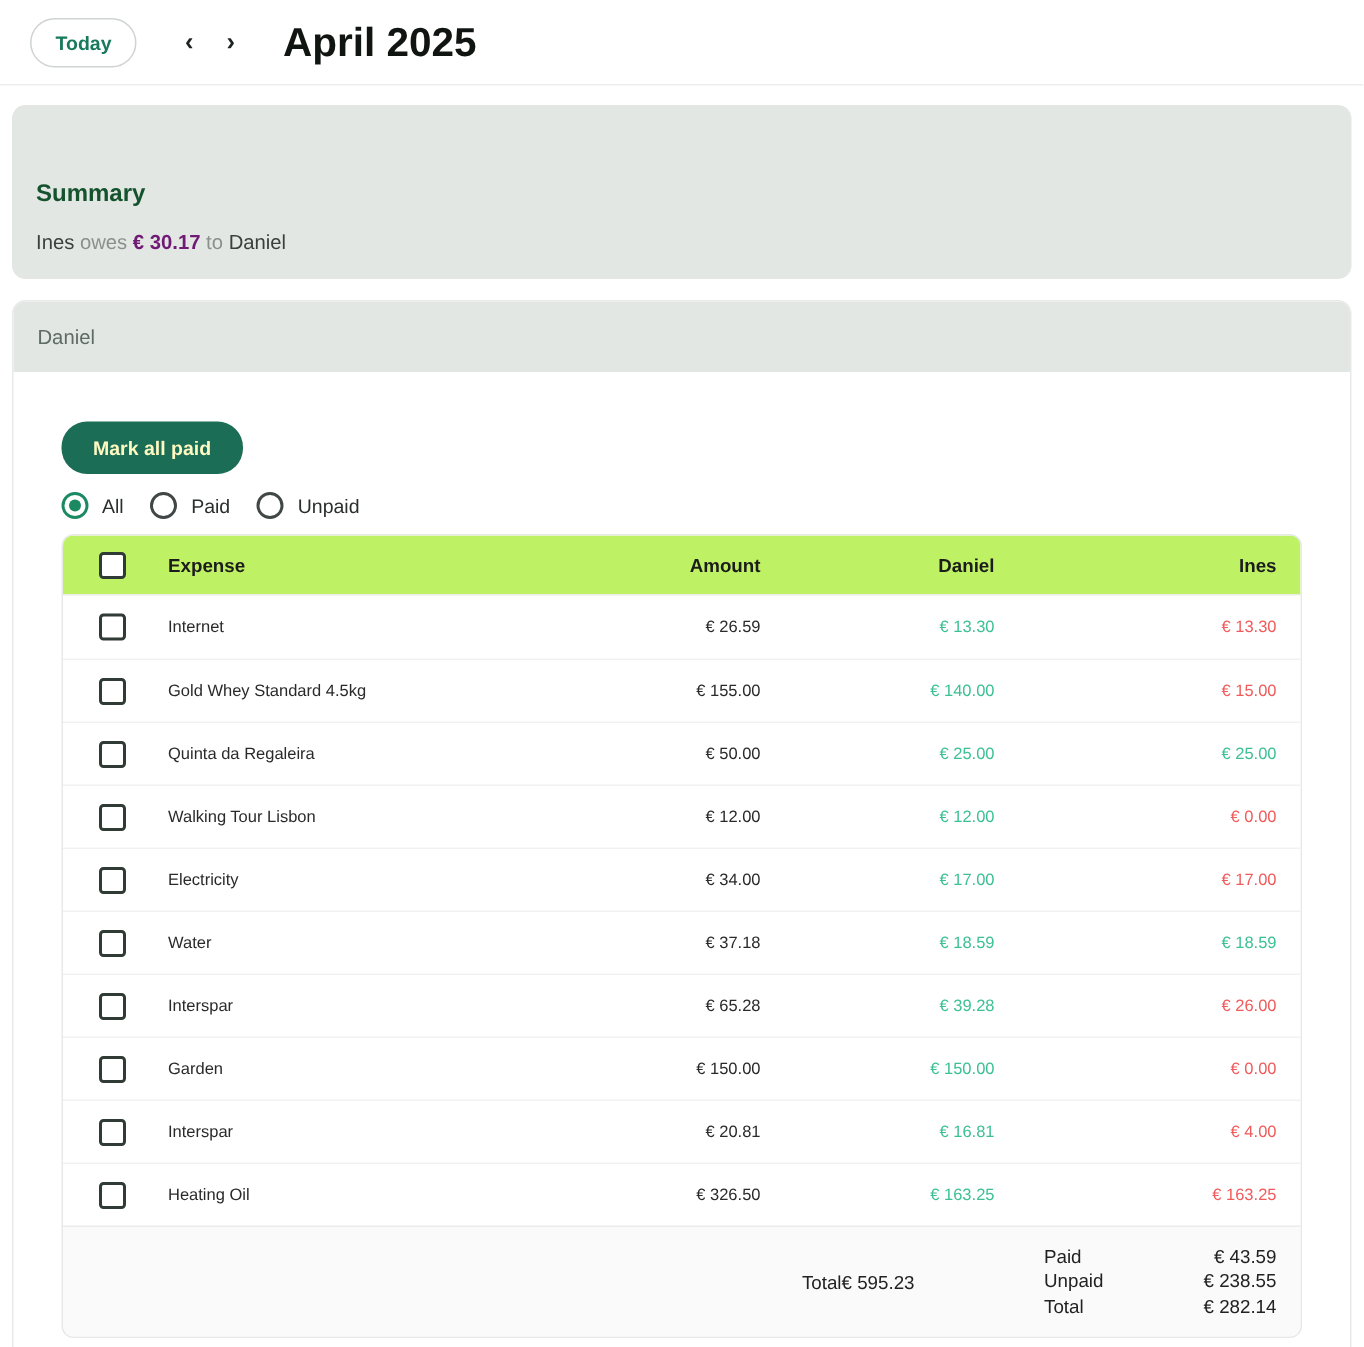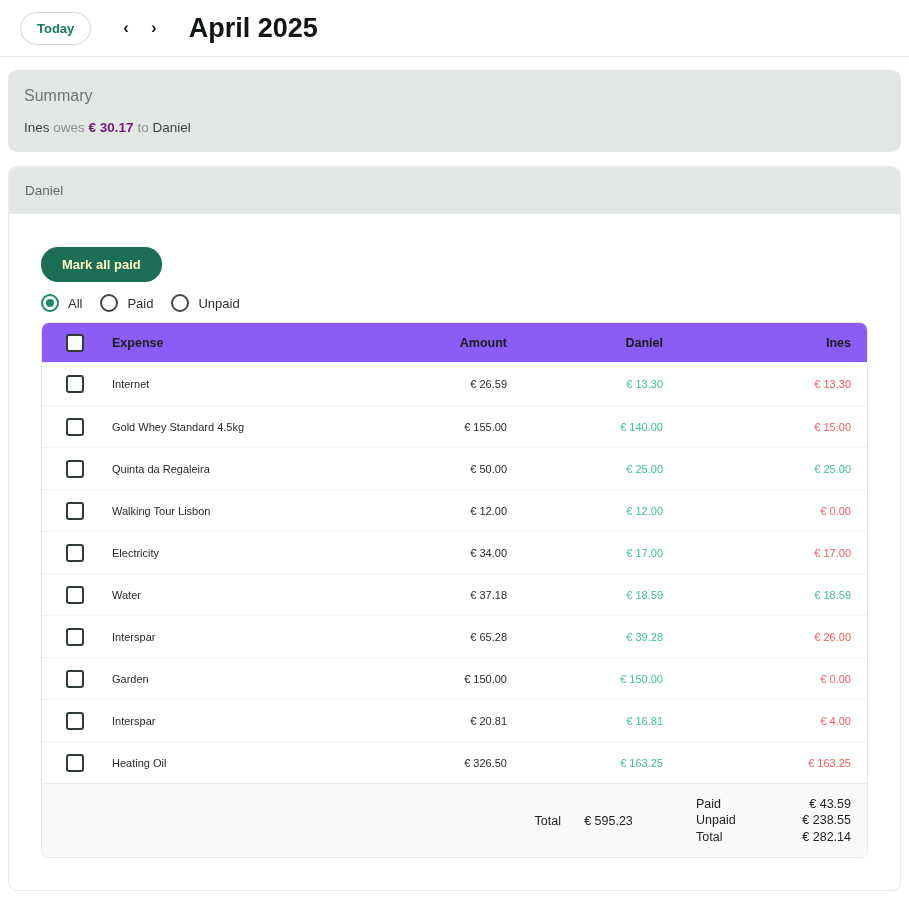--- a/index.html
+++ b/index.html
@@ -13,21 +13,21 @@
     padding: 8px 16px; color: #187a5c; font-weight: bold; font-size: 13px;
     cursor: pointer; font-family: inherit; }
   .nav-chevrons { display: flex; margin-left: 26px; gap: 10px; }
   .chev { border: none; background: transparent; font-size: 17px; font-weight: 600;
     color: #1d2320; cursor: pointer; padding: 2px 6px; font-family: inherit; }
   .month-title { margin-left: 26px; font-size: 27px; font-weight: 700; color: #101512; }
 
   
   .summary-card { margin: 13px 8px 0 8px; background: #e3e7e3; border-radius: 9px;
     padding: 17px 16px; }
-  .summary-title { color: #737373; font-size: 16px; font-weight: normal; margin-bottom: 15px; }
+  .summary-title { color: #14532d; font-size: 16px; font-weight: bold; margin-bottom: 15px; margin-top: 34px; }
   .summary-line { font-size: 13.5px; color: #3a403d; }
   .summary-line .muted { color: #8a918d; }
   .summary-line .strong { font-weight: bold; color: #701a75; }
 
   
   .panel { margin: 14px 8px 8px 8px; border: 1px solid #e7eae8; border-radius: 9px;
     overflow: hidden; background: #fff; }
   .panel-header { background: #e3e7e3; padding: 16px 16px; font-size: 13.5px; color: #5f6b66; }
   .panel-body { padding: 33px 32px 32px 32px; }
 
@@ -43,41 +43,41 @@
   .radio-circle { width: 18px; height: 18px; border-radius: 50%; border: 2px solid #414746;
     position: relative; background: #fff; }
   .radio-item.selected .radio-circle { border-color: #1b8a63; }
   .radio-item.selected .radio-circle::after { content: ""; position: absolute;
     left: 3px; top: 3px; width: 8px; height: 8px; border-radius: 50%; background: #1b8a63; }
   .radio-label { margin-left: 9px; font-size: 13px; color: #2a2f2d; }
 
   
   .table { margin-top: 10px; border: 1px solid #e8e8e8; border-radius: 8px; overflow: hidden; }
   .trow { display: flex; align-items: center; padding: 0 16px 0 24px; }
-  .thead { background: #8b5cf6; height: 40px; font-weight: bold; font-size: 12.5px;
+  .thead { background: #bef264; height: 40px; font-weight: bold; font-size: 12.5px;
     color: #1c1c1c; border-bottom: 1px solid #ececec; }
   .tbody-row { height: 42px; background: #fff; font-size: 11px; color: #2a2a2a;
     border-top: 1px solid #f1f1f1; }
   .tbody-row:first-child { border-top: none; }
   .cell-check { width: 46px; }
   .cell-expense { flex: 1; text-align: left; }
   .cell-amount { width: 120px; text-align: right; }
   .cell-daniel { width: 156px; text-align: right; }
   .cell-ines { width: 188px; text-align: right; }
   .checkbox { width: 18px; height: 18px; border: 2px solid #313b36; border-radius: 3px;
     background: #fff; cursor: pointer; }
   .val-green { color: #3dc194; }
   .val-red { color: #f05b5b; }
 
   
   .tfoot { background: #fafafa; height: 74px; display: flex; align-items: center;
     padding: 0 16px 0 24px; font-size: 12.5px; color: #222; border-top: 1px solid #ececec; }
   .tfoot .spacer { flex: 1; }
   .tfoot .total-label { text-align: right; }
-  .tfoot .total-amount { width: 95px; text-align: center; }
+  .tfoot .total-amount { width: 95px; text-align: left; }
   .breakdown { display: flex; margin-left: 40px; }
   .breakdown .labels { width: 60px; line-height: 16.5px; }
   .breakdown .values { width: 95px; text-align: right; line-height: 16.5px; }
 </style>
 </head>
 <body>
 
 <div class="topbar">
   <button class="today-btn">Today</button>
   <div class="nav-chevrons">

